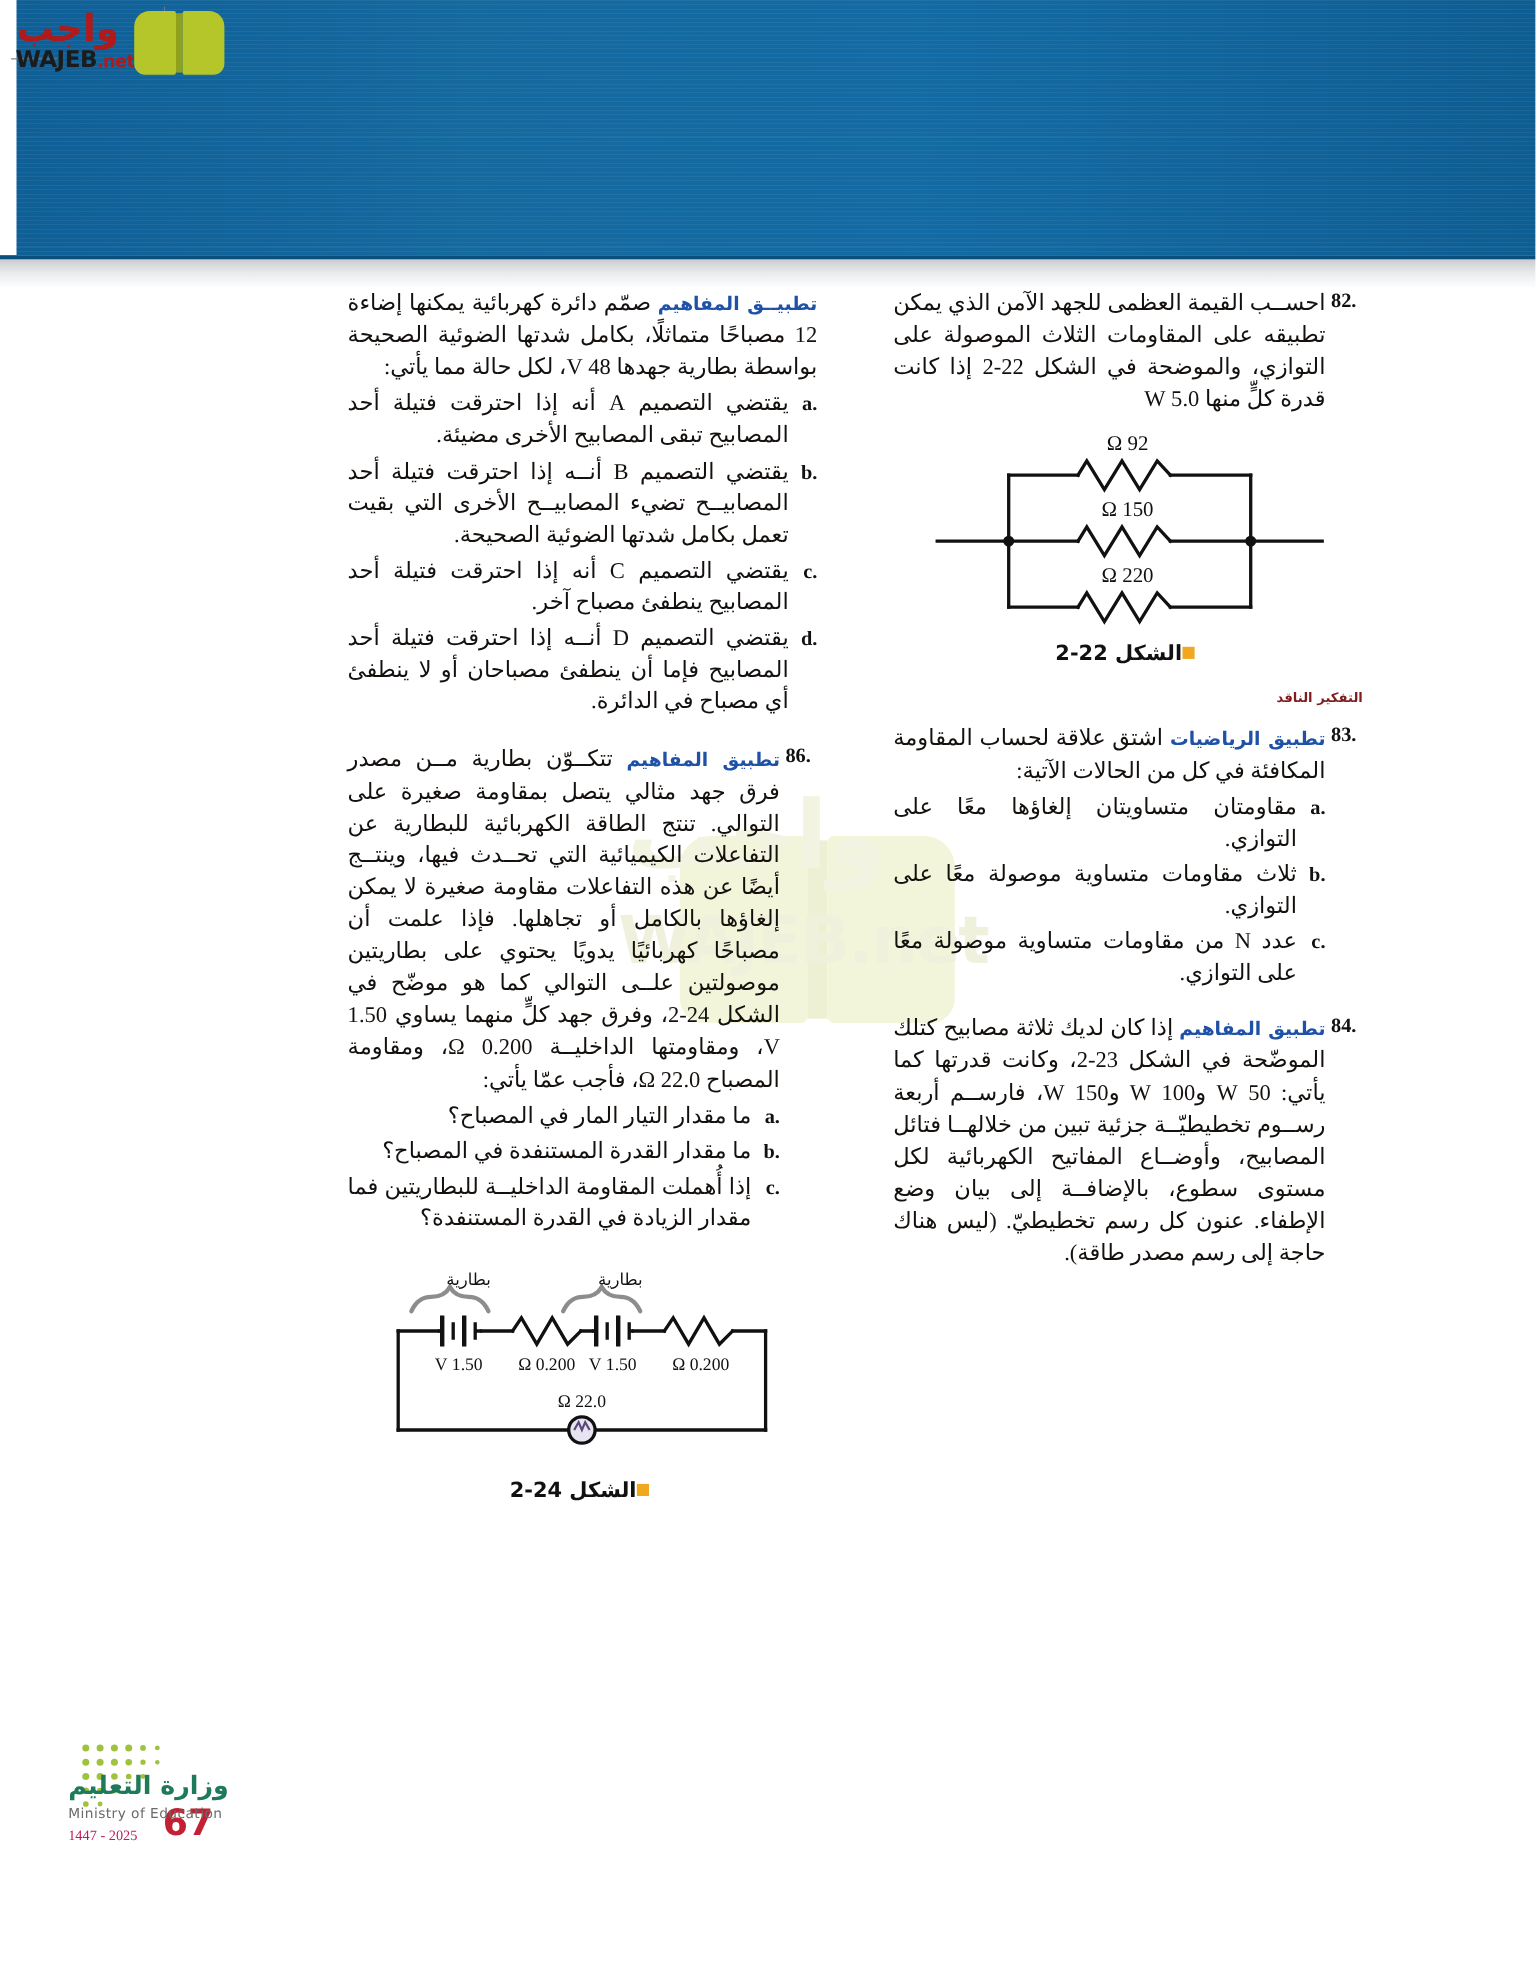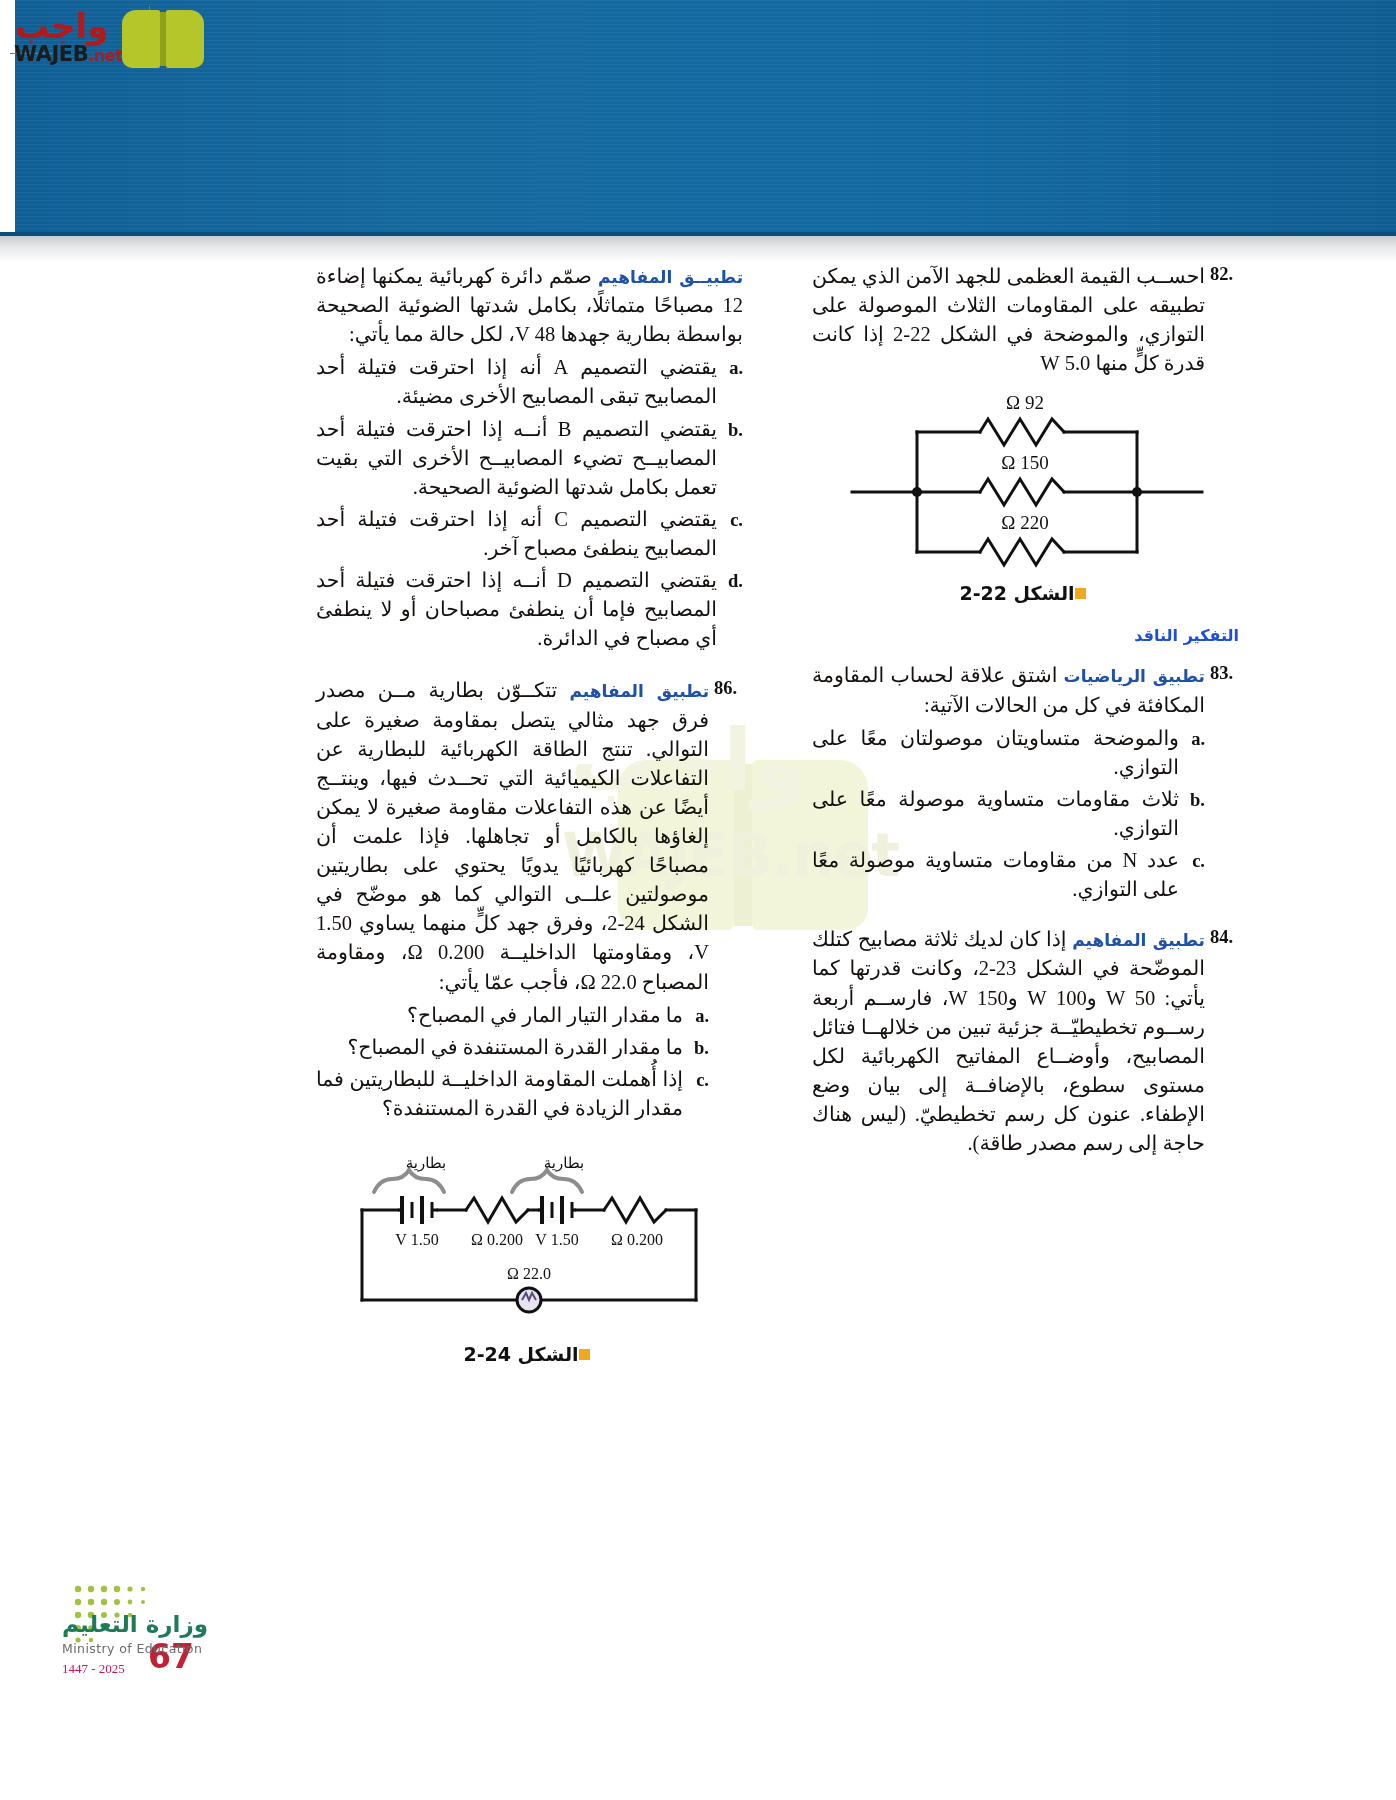--- a/index.html
+++ b/index.html
@@ -205,24 +205,24 @@
     text-align: left; padding-left: 6px; padding-top: 2px;
     direction: ltr;
   }
   .sub-txt {
     flex: 1 1 auto;
     font-size: 20.5px; line-height: 1.42; color: #14100e;
     text-align: justify; text-align-last: right;
   }
 
   .section-head {
-    color: #1d4ed8;
-    font-family: "DejaVu Sans", sans-serif;
-    font-weight: bold;
-    font-size: 16px;
+    color: #7f1d1d;
+    font-family: "DejaVu Sans", sans-serif;
+    font-weight: bold;
+    font-size: 12px;
     margin: 22px 0 16px 0;
     text-align: right;
     direction: rtl;
   }
 
   
   .fig-cap {
     text-align: center;
     font-family: "DejaVu Sans", sans-serif;
     font-weight: bold;
@@ -419,21 +419,21 @@
     <div class="section-head">التفكير الناقد</div>
 
     <div class="q">
       <div class="q-num">83.</div>
       <div class="q-body">
         <span class="tag-blue">تطبيق الرياضيات</span>
         <span>اشتق علاقة لحساب المقاومة المكافئة في كل من الحالات الآتية:</span>
         <div class="sublist">
           <div class="sub">
             <div class="sub-lbl">a.</div>
-            <div class="sub-txt">والموضحة متساويتان موصولتان معًا على التوازي.</div>
+            <div class="sub-txt">مقاومتان متساويتان إلغاؤها معًا على التوازي.</div>
           </div>
           <div class="sub">
             <div class="sub-lbl">b.</div>
             <div class="sub-txt">ثلاث مقاومات متساوية موصولة معًا على التوازي.</div>
           </div>
           <div class="sub">
             <div class="sub-lbl">c.</div>
             <div class="sub-txt">عدد N من مقاومات متساوية موصولة معًا على التوازي.</div>
           </div>
         </div>

